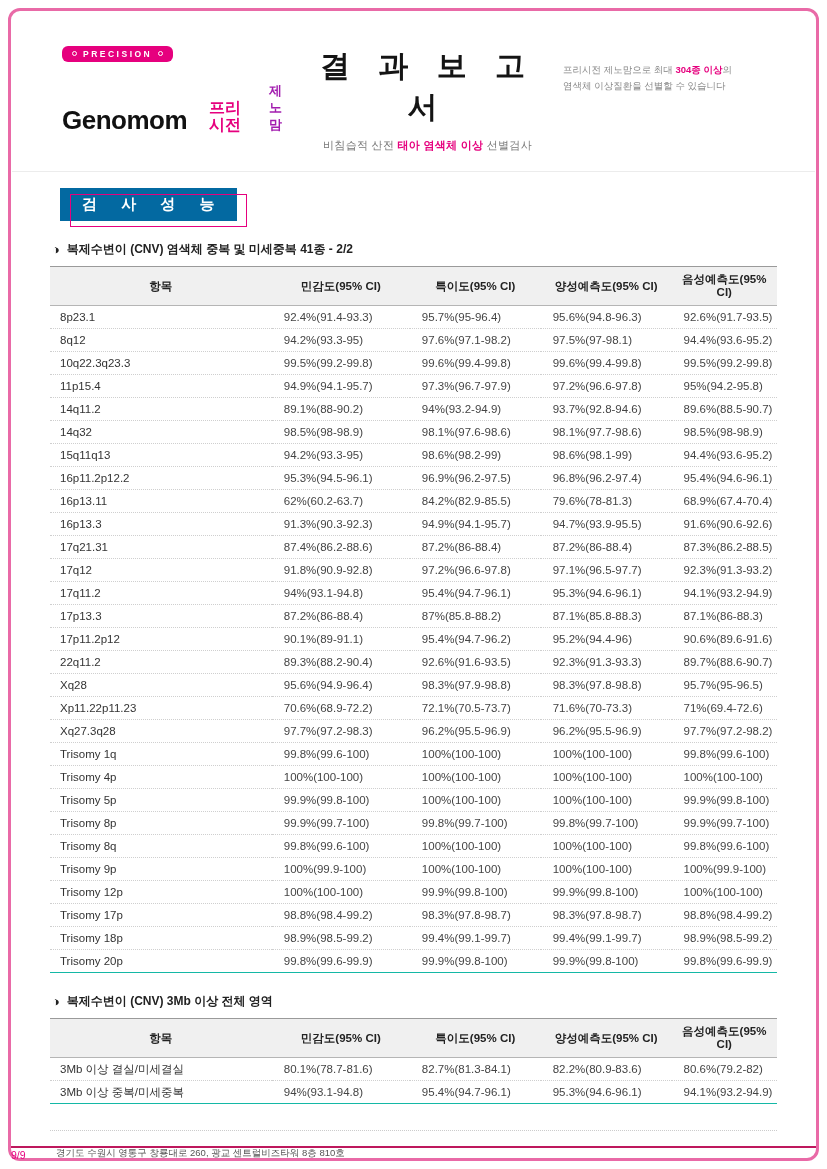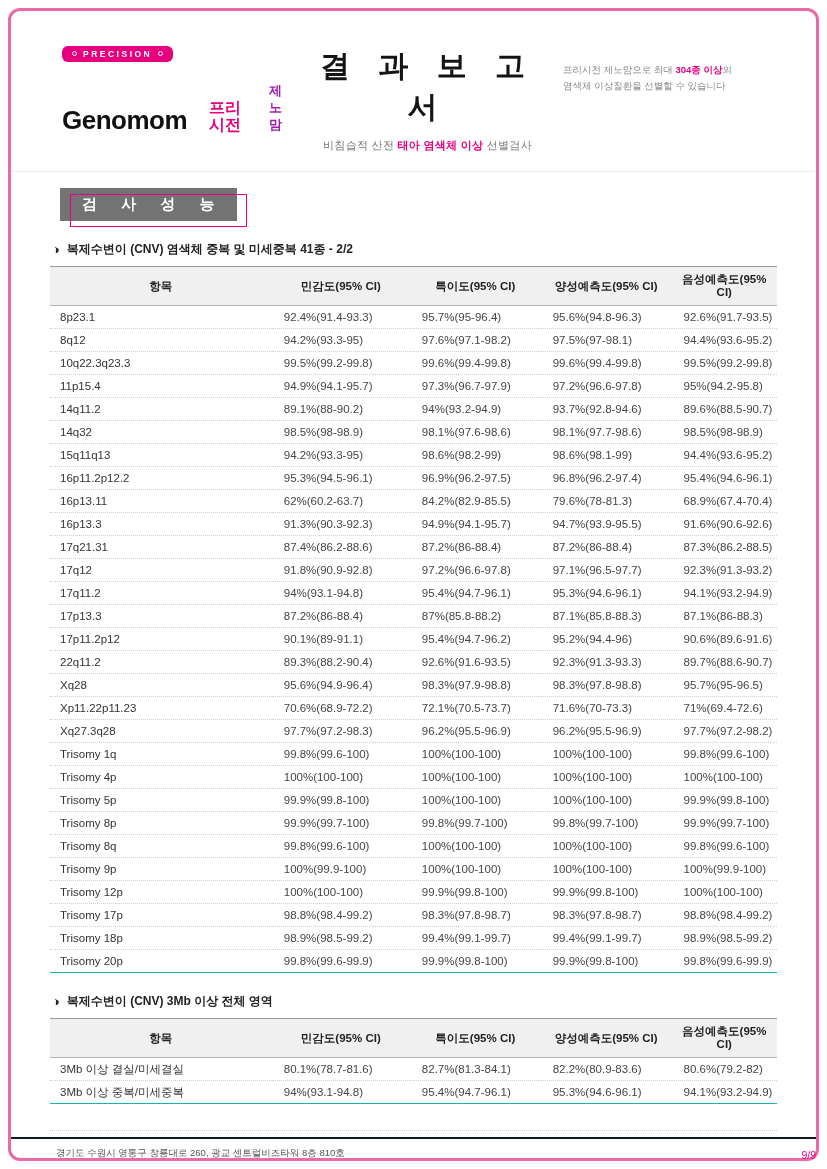--- a/index.html
+++ b/index.html
@@ -38,21 +38,21 @@
 
   .note { width:212px; font-size:9.5px; color:#8a8a8a; line-height:1.65; margin-top:20px; }
   .note .em { color:#e6007e; font-weight:bold; }
 
   .header-rule { margin:18px 12px 0; border-top:1px solid #ececec; }
 
   
   .section-badge {
     position:relative; display:inline-block; z-index:0;
     margin:16px 0 0 60px;
-    background:#737373; color:#fff;
+    background:#0369a1; color:#fff;
     font-size:15px; font-weight:bold; letter-spacing:10px;
     padding:7px 12px 7px 22px;
   }
   .section-badge::after {
     content:""; position:absolute; z-index:-1;
     left:10px; top:6px; right:-10px; bottom:-6px;
     border:1.5px solid #e6007e;
   }
 
   
@@ -85,22 +85,22 @@
   col.c1 { width:30.5%; } col.c2 { width:19%; } col.c3 { width:18%; }
   col.c4 { width:18%; } col.c5 { width:14.5%; }
 
   
   .footer-sep { margin:26px 50px 0; border-top:1px dotted #ccc; }
   .footer { display:flex; align-items:center; padding:14px 48px 0 56px; gap:16px; }
   .address { flex:1; font-size:9.5px; color:#555; line-height:1.6; }
 
   .bottom-block {
     position:absolute; left:11px; right:11px; bottom:8px;
-    border-top:2px solid #0f172a; text-align:right;
-    padding-top:10px; font-size:10.5px; color:#e6007e; z-index:6;
+    border-top:2px solid #be185d; text-align:left;
+    padding-top:1px; font-size:10.5px; color:#e6007e; z-index:6;
   }
 </style>
 </head>
 <body>
 
 <div class="page">
   <div class="frame"></div>
 
   
   <div class="header">

